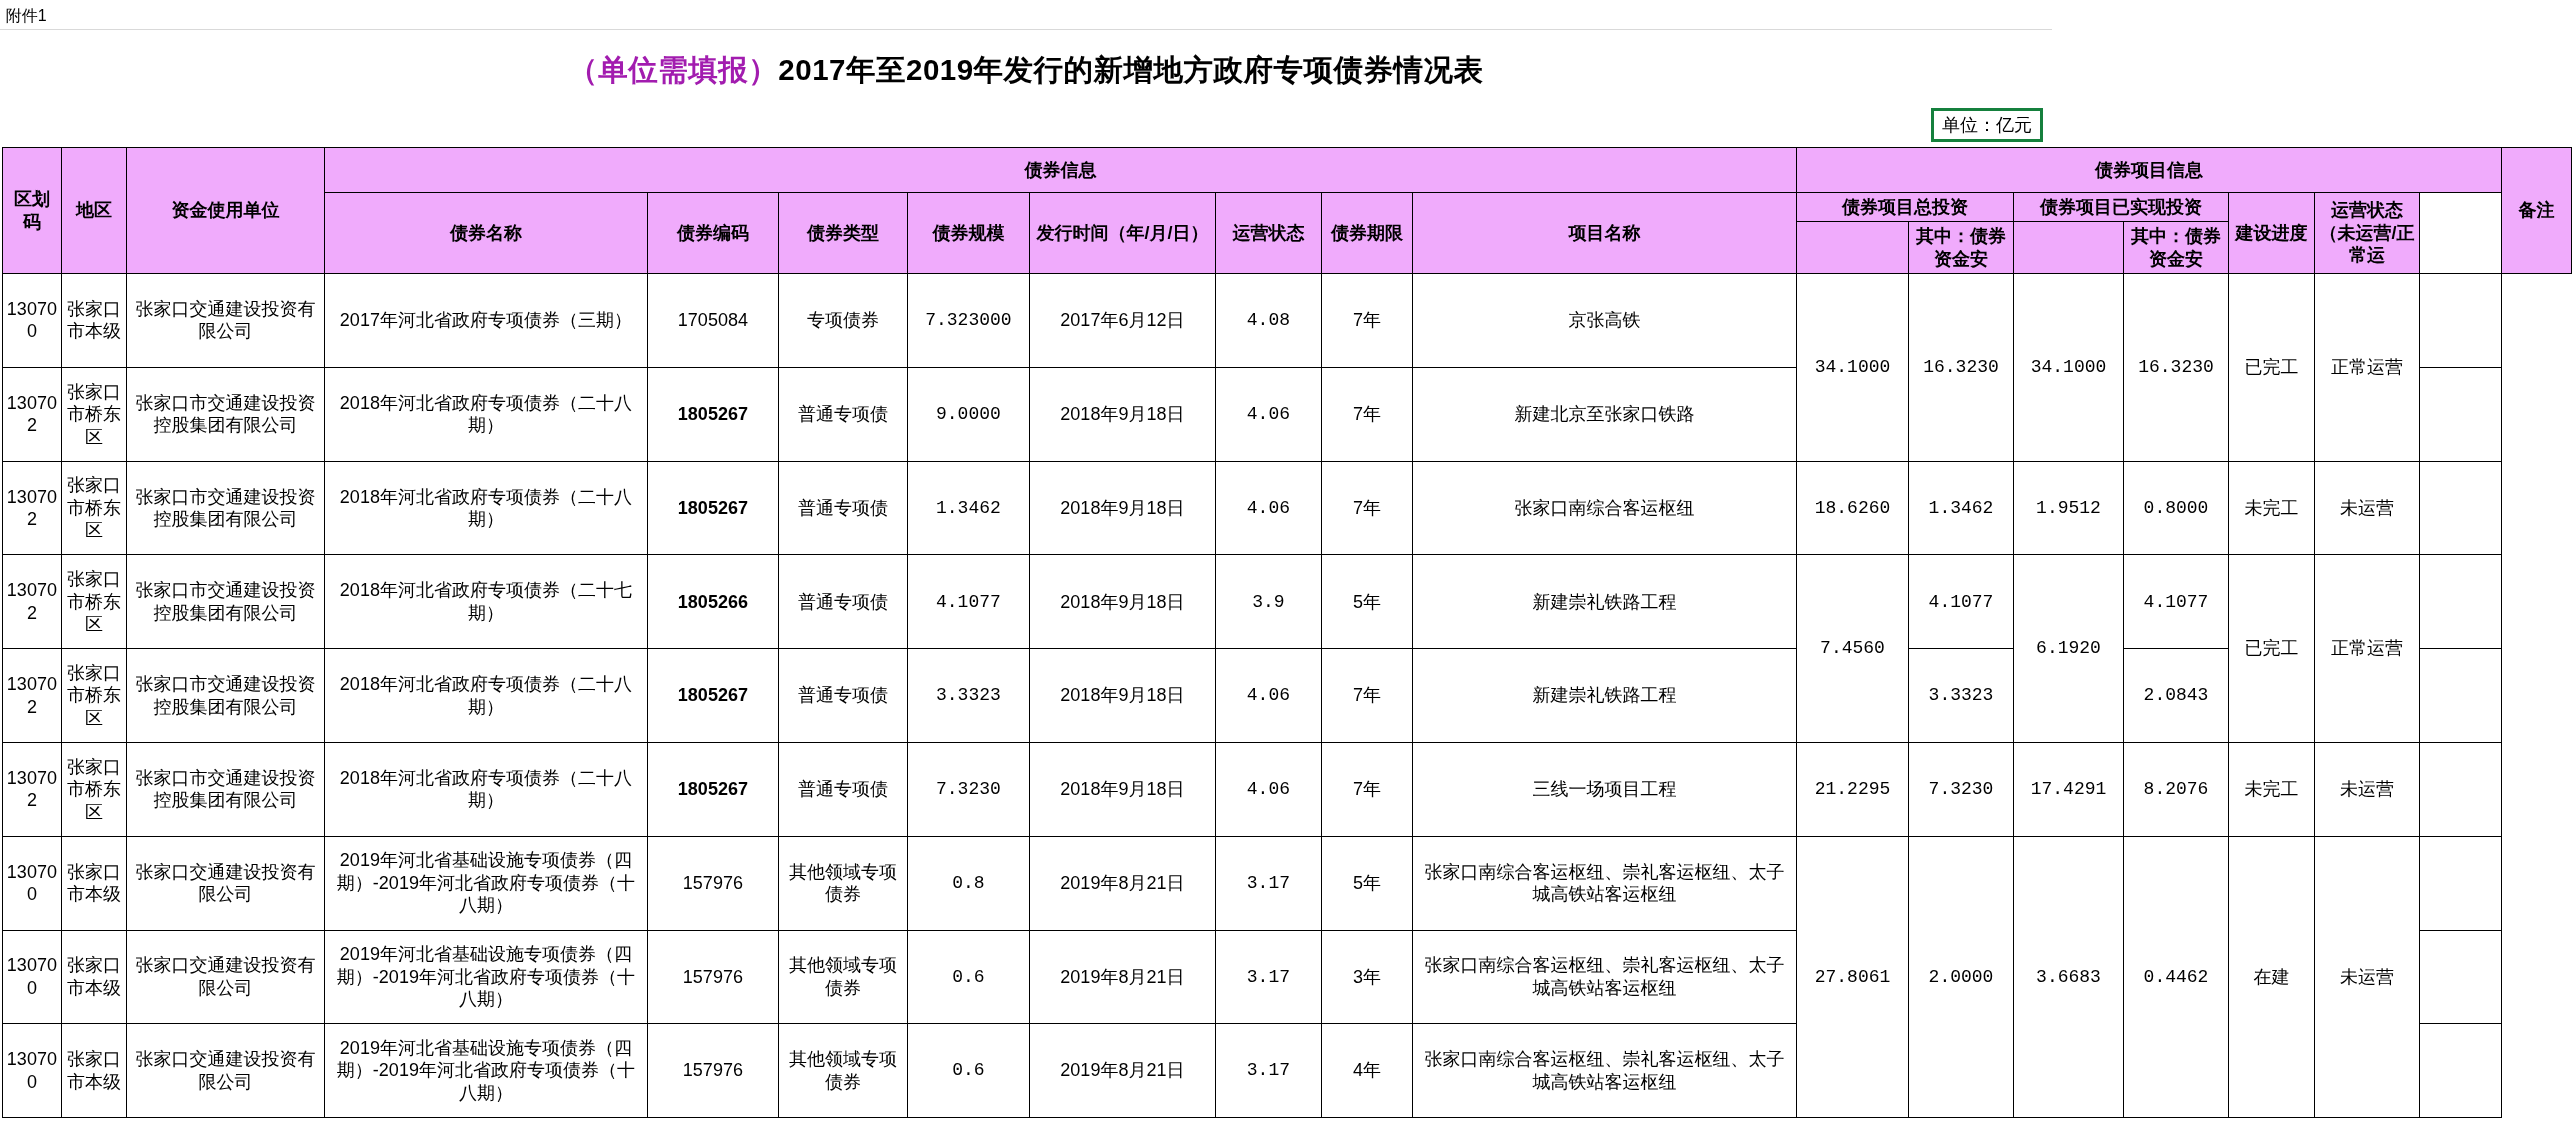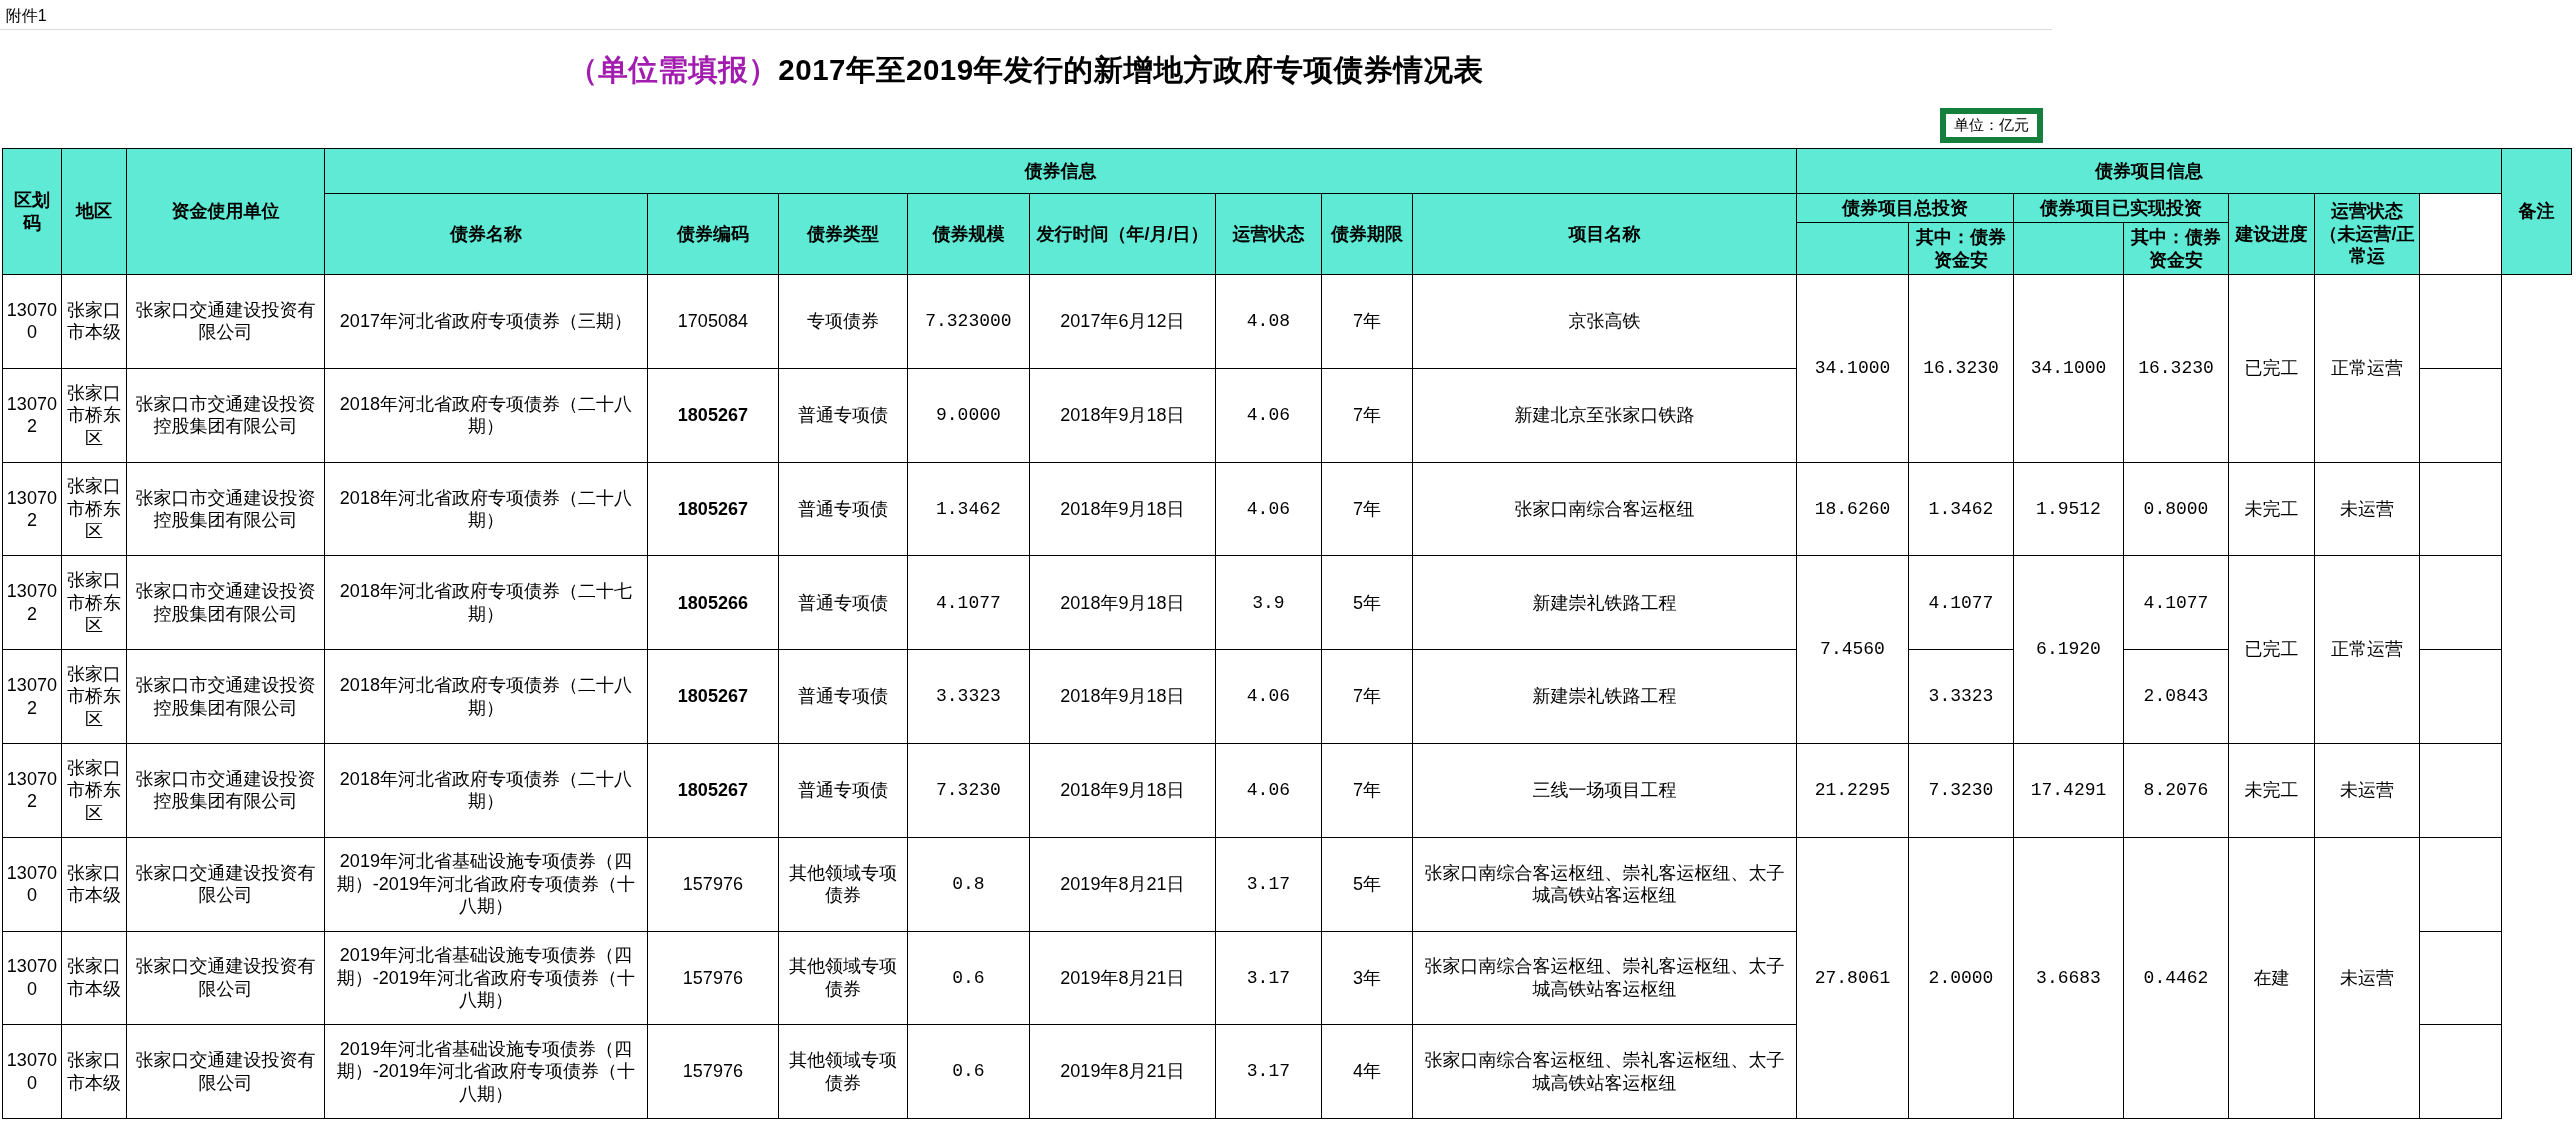--- a/index.html
+++ b/index.html
@@ -37,43 +37,43 @@
   .title-row .red {
     color: #a21caf;
   }
   .unit-row {
     text-align: right;
     font-size: 15px;
     padding: 3.8px 9.5px 5.7px 0;
   }
   .unit-box {
     display: inline-block;
-    border: 6px solid #15803d;
+    border: 3px solid #15803d;
     padding: 1.9px 7.6px;
-    font-size: 15px;
+    font-size: 18px;
   }
   table.main {
     border-collapse: collapse;
     table-layout: fixed;
     width: 2570px;
     margin-left: 1.9px;
   }
   table.main th, table.main td {
     border: 1px solid #000000;
     text-align: center;
     vertical-align: middle;
     padding: 2.9px 3.8px;
     font-size: 18px;
     line-height: 1.25;
     word-wrap: break-word;
     overflow-wrap: break-word;
   }
   table.main thead th {
     font-weight: bold;
-    background: #5eead4;
+    background: #f0abfc;
   }
   .hdr-tall {
     height: 38px;
   }
   td.code, td.region, td.unit {
     font-size: 18px;
   }
   td.bondname {
     font-size: 18px;
   }

